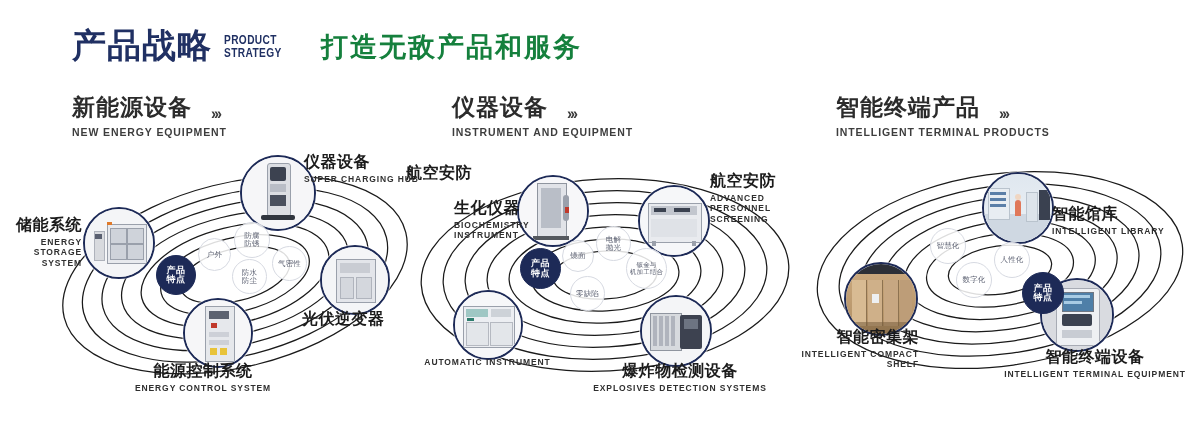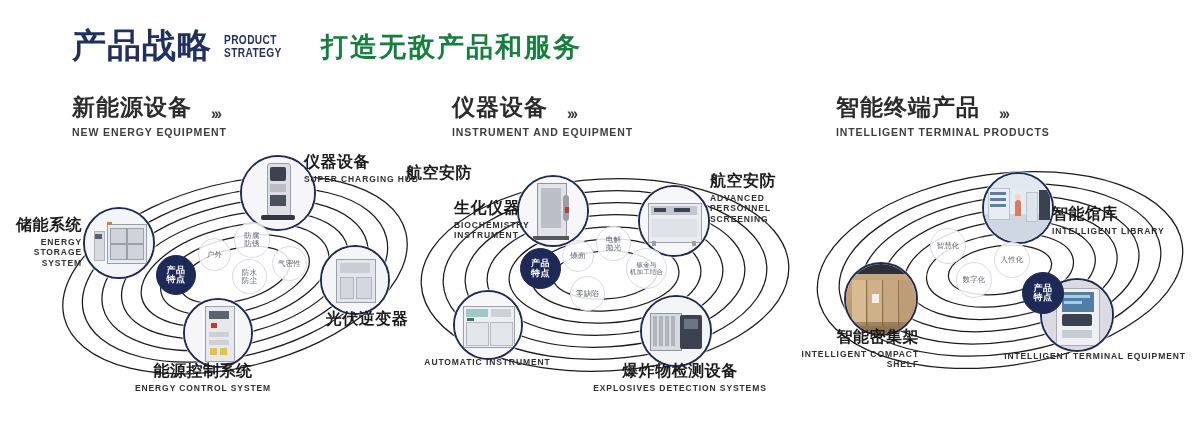--- a/index.html
+++ b/index.html
@@ -157,21 +157,21 @@
     </div>
 
     <div class="node" style="left:280px;top:95px;width:66px;height:66px;">
       <div class="ph" style="background:#f4f5f7;">
         <div class="rect" style="left:14px;top:12px;width:38px;height:42px;background:#e3e5ea;border:1px solid #9aa0ab;"></div>
         <div class="rect" style="left:18px;top:16px;width:30px;height:10px;background:#c9ccd3;"></div>
         <div class="rect" style="left:18px;top:30px;width:12px;height:20px;background:#d4d7dd;border:1px solid #b0b4bd;"></div>
         <div class="rect" style="left:34px;top:30px;width:14px;height:20px;background:#d4d7dd;border:1px solid #b0b4bd;"></div>
       </div>
     </div>
-    <div class="cap" style="left:262px;top:160px;width:130px;text-align:center;">
+    <div class="cap" style="left:262px;top:160px;width:130px;">
       <div class="cn">光伏逆变器</div>
     </div>
 
     <div class="node" style="left:143px;top:148px;width:66px;height:66px;">
       <div class="ph" style="background:#f6f6f8;">
         <div class="rect" style="left:20px;top:6px;width:28px;height:54px;background:#e6e8ec;border:1px solid #9aa0ab;"></div>
         <div class="rect" style="left:24px;top:11px;width:20px;height:8px;background:#5c6270;"></div>
         <div class="rect" style="left:26px;top:23px;width:6px;height:5px;background:#c0392b;"></div>
         <div class="rect" style="left:24px;top:32px;width:20px;height:5px;background:#cdd0d7;"></div>
         <div class="rect" style="left:24px;top:40px;width:20px;height:5px;background:#cdd0d7;"></div>
@@ -335,20 +335,21 @@
       <div class="ph" style="background:#d9dbe0;">
         <div class="rect" style="left:14px;top:8px;width:42px;height:56px;background:#eef0f3;border:1px solid #a7abb4;border-radius:3px;"></div>
         <div class="rect" style="left:20px;top:12px;width:30px;height:18px;background:#4e7fa8;border:1px solid #6f7783;"></div>
         <div class="rect" style="left:22px;top:15px;width:26px;height:3px;background:#a7cbe4;"></div>
         <div class="rect" style="left:22px;top:21px;width:18px;height:3px;background:#a7cbe4;"></div>
         <div class="rect" style="left:20px;top:34px;width:30px;height:12px;background:#3b4250;border-radius:2px;"></div>
         <div class="rect" style="left:20px;top:50px;width:30px;height:8px;background:#c8ccd3;"></div>
       </div>
     </div>
     <div class="cap c" style="left:190px;top:198px;width:210px;">
+      <div class="cn">智能终端设备</div>
       <div class="en">INTELLIGENT TERMINAL EQUIPMENT</div>
     </div>
 
     <div class="bub" style="left:130px;top:78px;width:34px;height:34px;">智慧化</div>
     <div class="bub" style="left:156px;top:112px;width:34px;height:34px;">数字化</div>
     <div class="bub" style="left:194px;top:92px;width:34px;height:34px;">人性化</div>
     <div class="bub main" style="left:222px;top:122px;width:40px;height:40px;">产品
 特点</div>
   </div>
 

